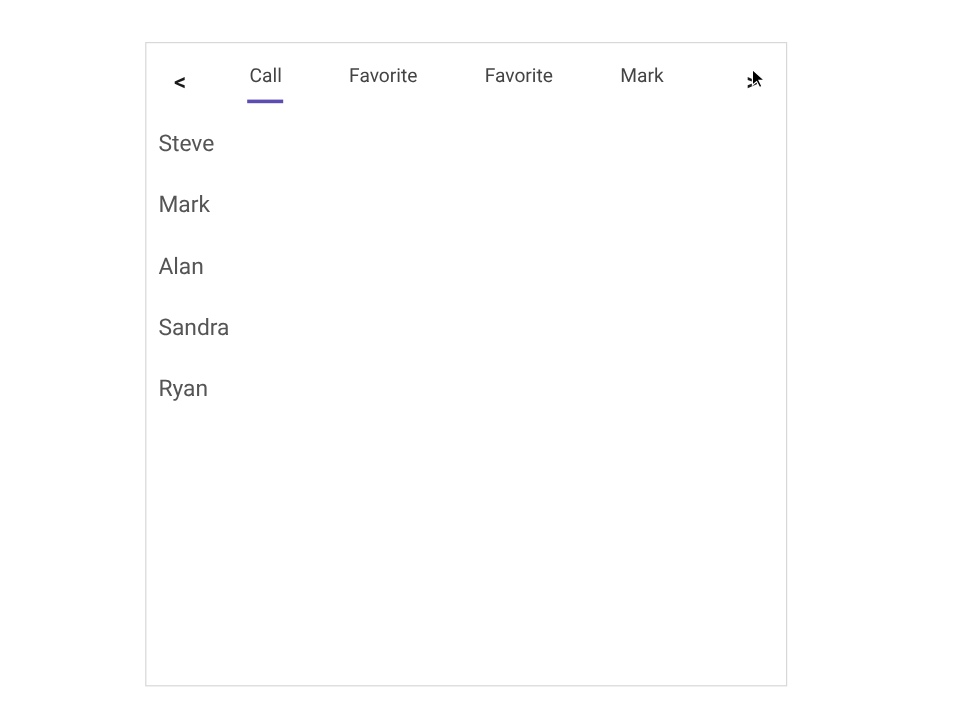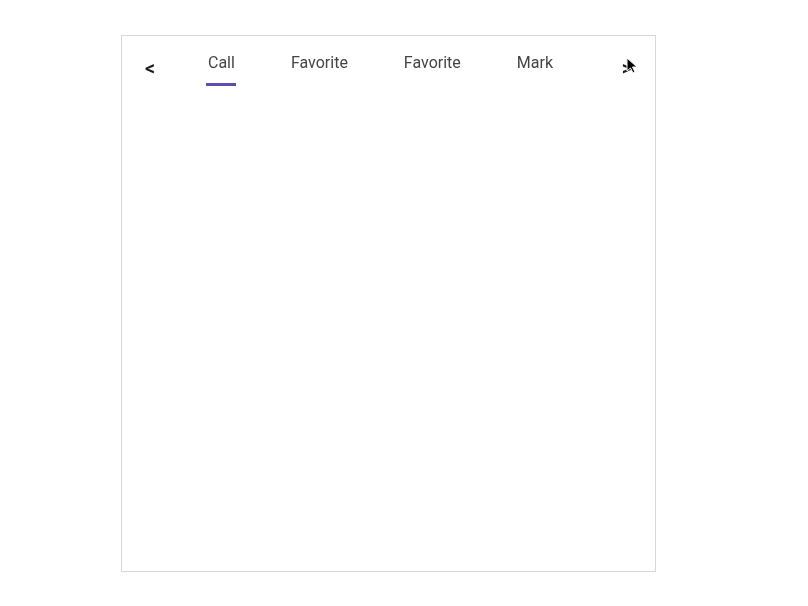--- a/index.html
+++ b/index.html
@@ -104,19 +104,36 @@
       </div>
       <div class="tab">
         <span>Favorite</span>
       </div>
       <div class="tab">
         <span>Mark</span>
       </div>
     </div>
     <div class="nav-arrow right">&gt;</div>
   </div>
+  <div class="list">
+    <div class="list-item">
+      <span>Steve</span>
+    </div>
+    <div class="list-item">
+      <span>Mark</span>
+    </div>
+    <div class="list-item">
+      <span>Alan</span>
+    </div>
+    <div class="list-item">
+      <span>Sandra</span>
+    </div>
+    <div class="list-item">
+      <span>Ryan</span>
+    </div>
+  </div>
 </div>
 
 <div class="cursor">
   <svg width="14" height="18" viewBox="0 0 14 18">
     <path d="M1 1 L1 14 L4.5 11 L7 16 L9 15 L6.5 10 L11 10 Z" fill="#000000" stroke="#ffffff" stroke-width="1"></path>
   </svg>
 </div>
 
 </body></html>

